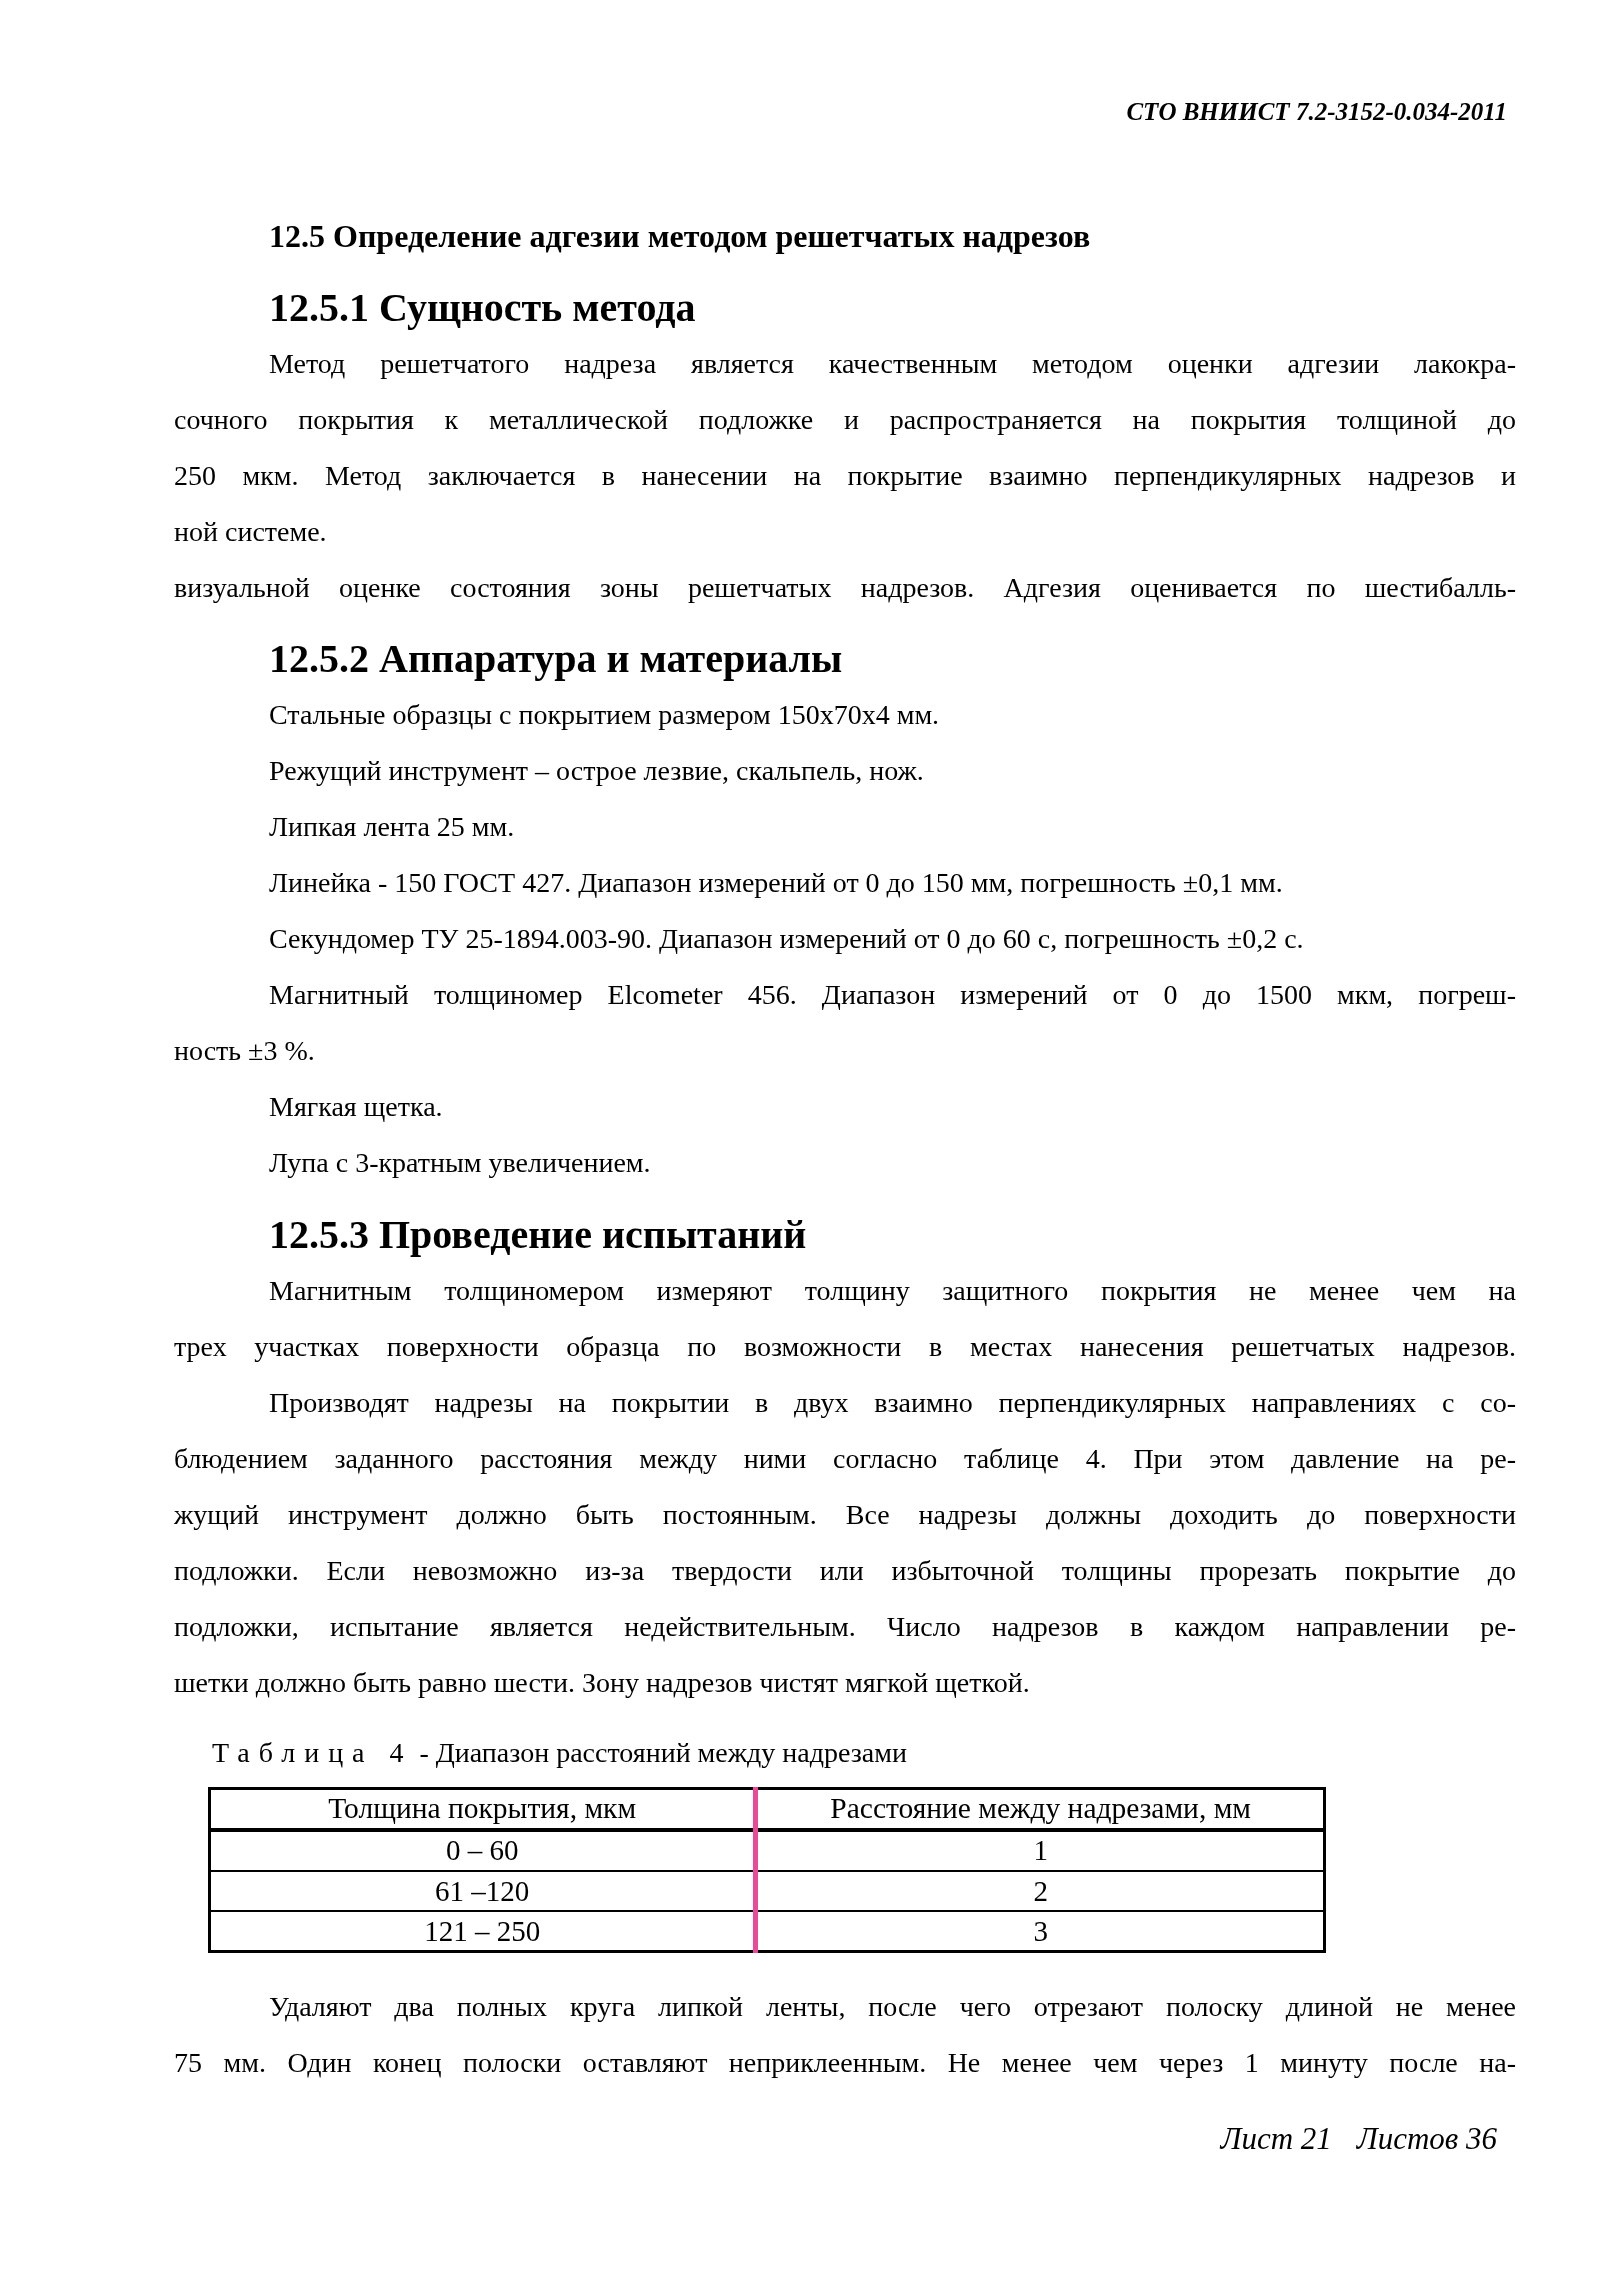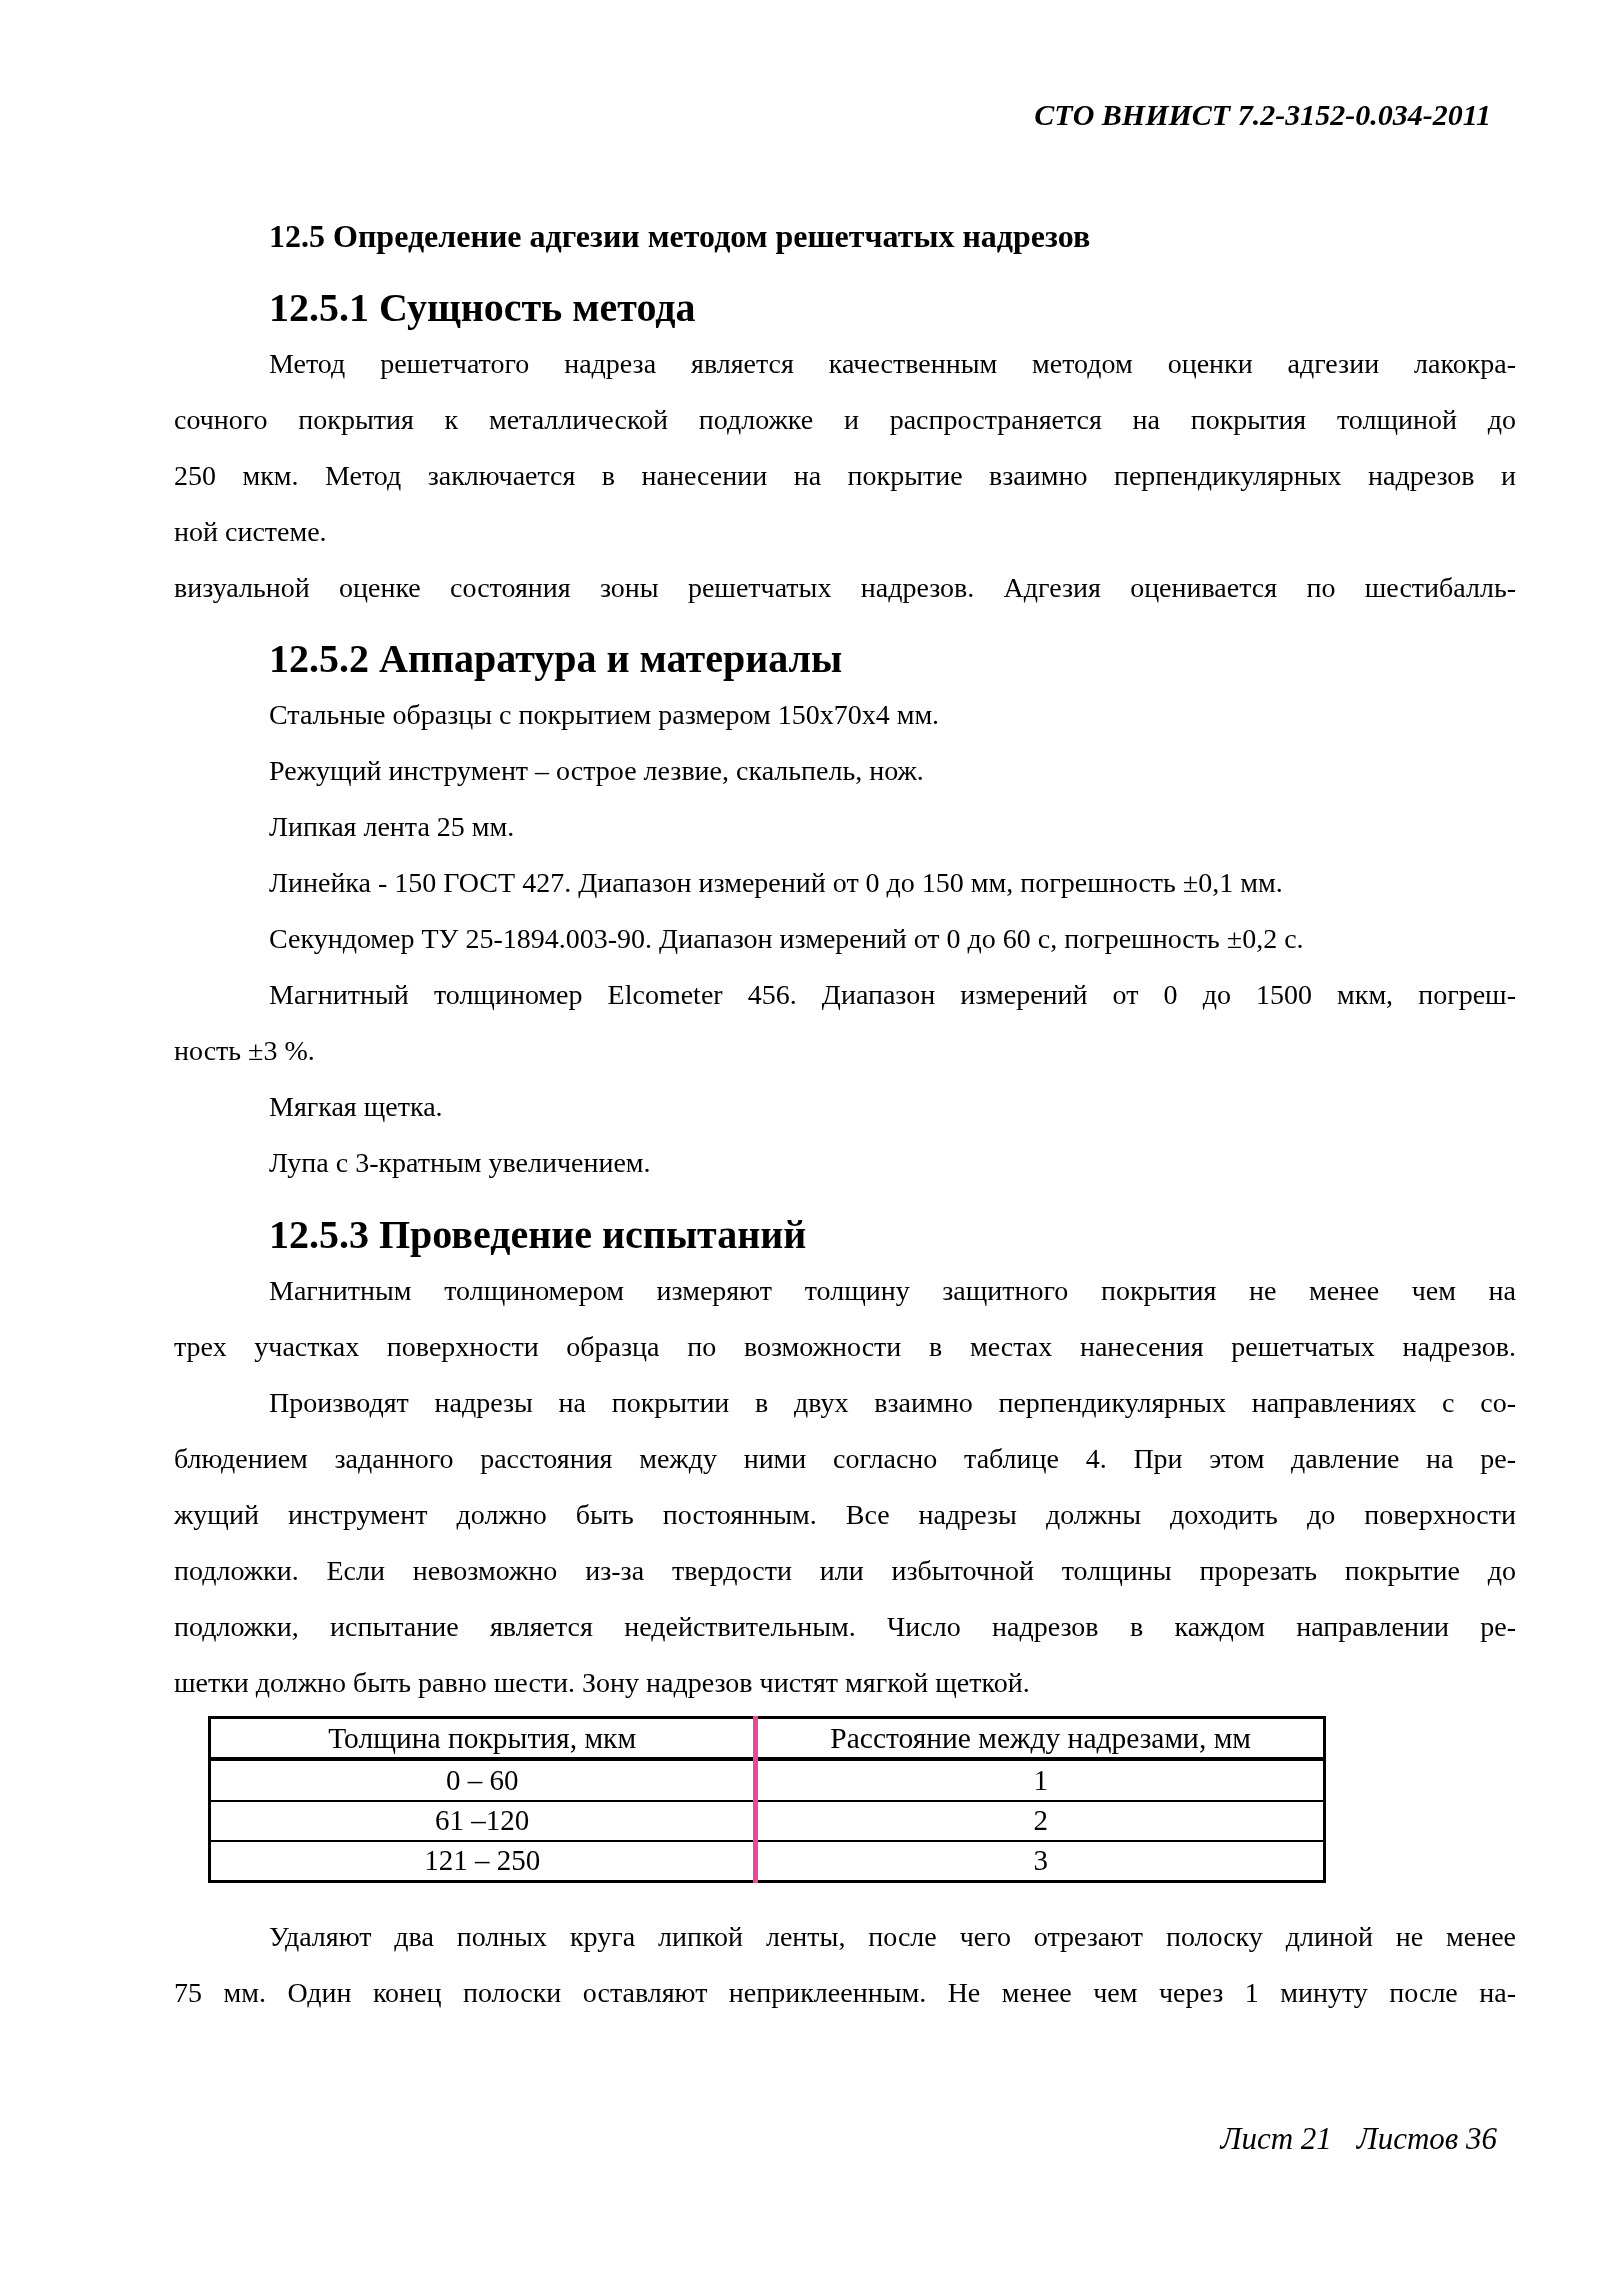--- a/index.html
+++ b/index.html
@@ -4,22 +4,22 @@
 <style>
   html,body{margin:0;padding:0;background:#ffffff;}
   .page{
     position:relative;
     width:1623px;height:2295px;
     background:#ffffff;color:#000;
     font-family:"Liberation Serif","DejaVu Serif",serif;
     overflow:hidden;
   }
   .header{
-    position:absolute;top:98px;right:132px;
-    font-size:30px;font-weight:bold;font-style:italic;
+    position:absolute;top:98px;right:116px;
+    font-size:25px;font-weight:bold;font-style:italic;
     white-space:nowrap;
   }
   .footer{
     position:absolute;top:2121px;right:126px;
     font-size:31px;font-style:italic;white-space:nowrap;text-align:center;
   }
   .footer span + span{margin-left:0.55em;}
   .content{
     position:absolute;left:174px;top:208px;width:1342px;
   }
@@ -96,20 +96,21 @@
           <div class="line just">трех участках поверхности образца по возможности в местах нанесения решетчатых надрезов.</div>
         </div>
         <div class="para">
           <div class="line indent just">Производят надрезы на покрытии в двух взаимно перпендикулярных направлениях с со-</div>
           <div class="line just">блюдением заданного расстояния между ними согласно таблице 4. При этом давление на ре-</div>
           <div class="line just">жущий инструмент должно быть постоянным. Все надрезы должны доходить до поверхности</div>
           <div class="line just">подложки. Если невозможно из-за твердости или избыточной толщины прорезать покрытие до</div>
           <div class="line just">подложки, испытание является недействительным. Число надрезов в каждом направлении ре-</div>
           <div class="line">шетки должно быть равно шести. Зону надрезов чистят мягкой щеткой.</div>
         </div>
+        <div class="caption line"><span class="spaced">Таблица 4</span><span> - Диапазон расстояний между надрезами</span></div>
         <table class="doc-table">
           <colgroup>
             <col class="c1">
             <col class="c2">
           </colgroup>
           <thead>
             <tr>
               <th>Толщина покрытия, мкм</th>
               <th>Расстояние между надрезами, мм</th>
             </tr>

